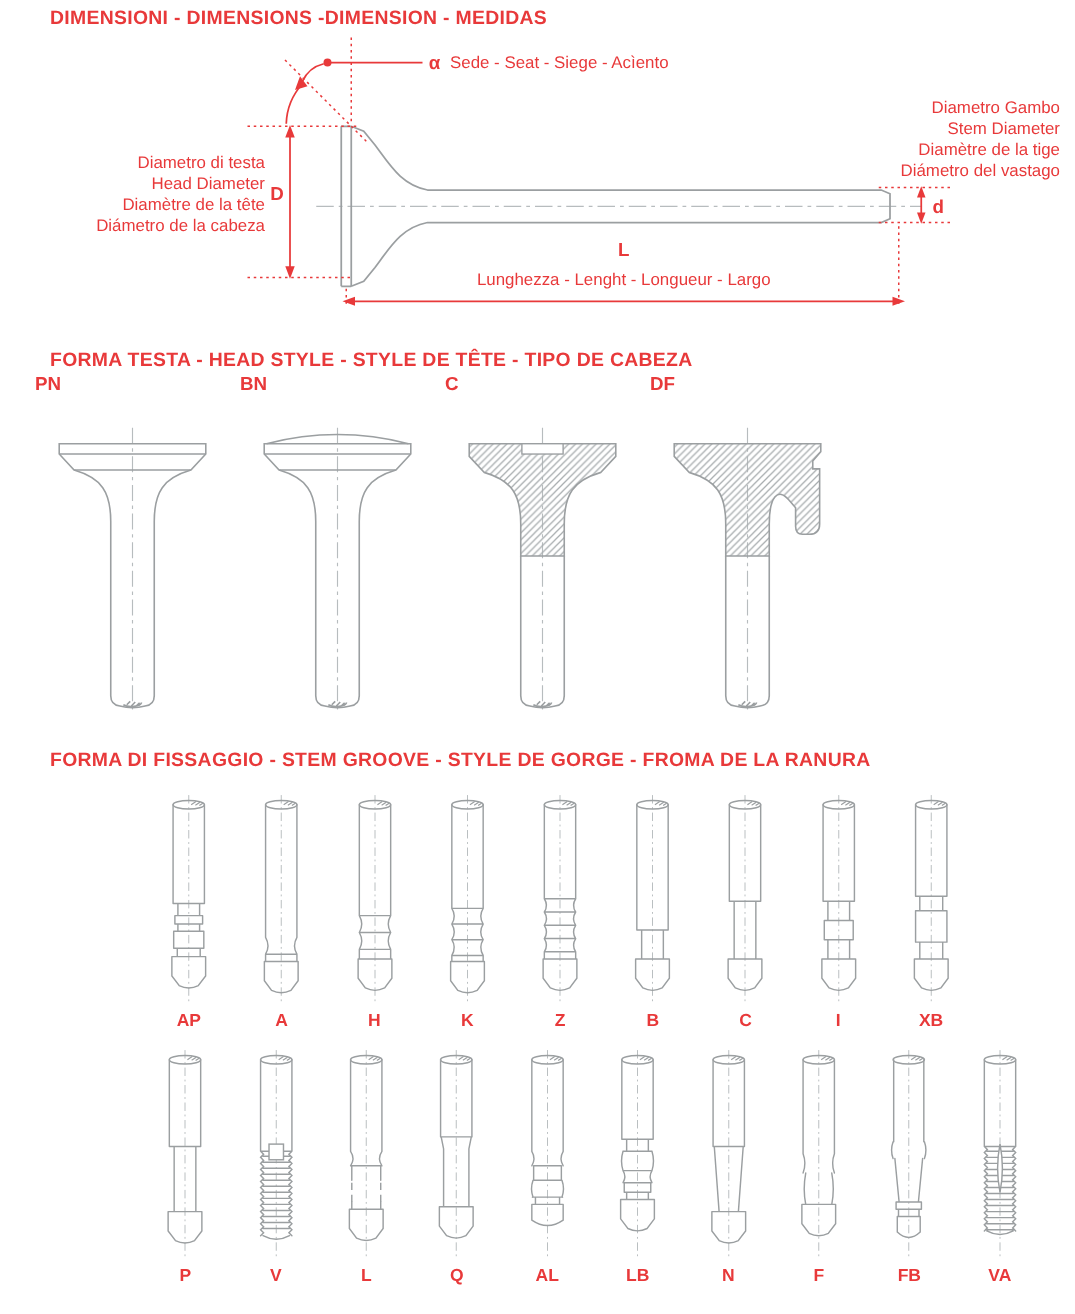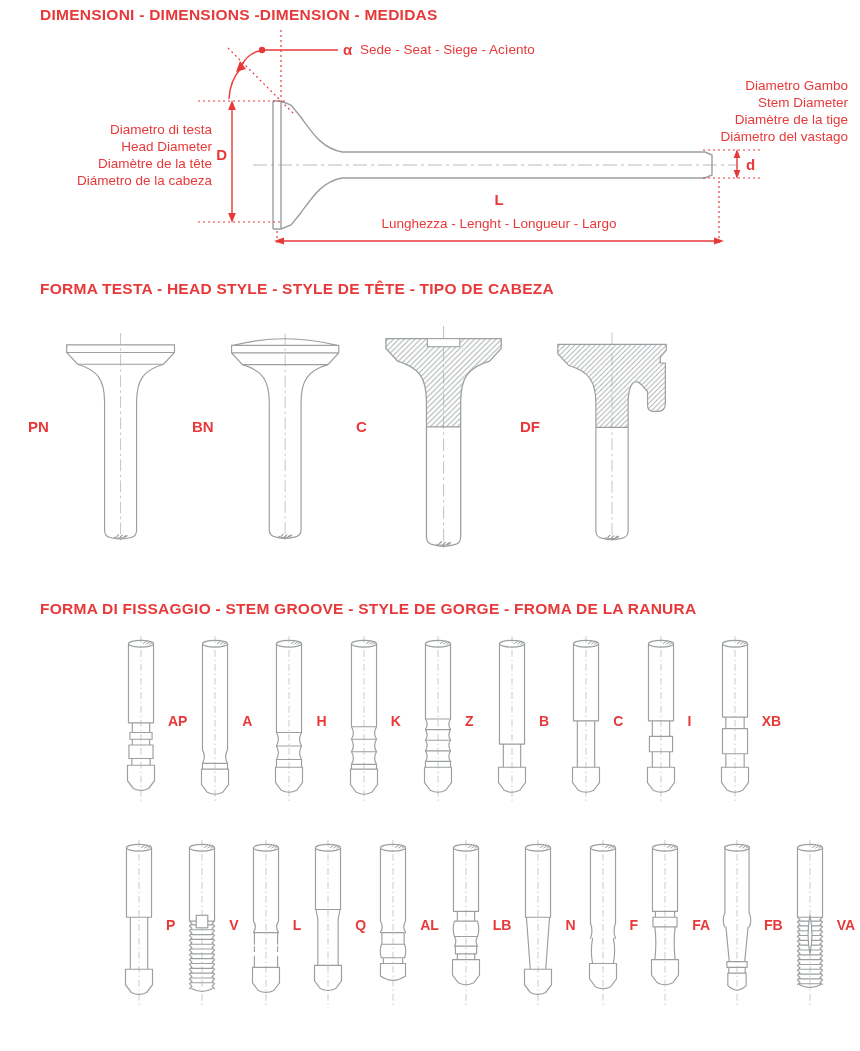--- a/index.html
+++ b/index.html
@@ -5,28 +5,28 @@
   :root{ --red:#e8393a; --gray:#9b9fa1; --clgray:#b7bcbe; }
   html,body{margin:0;padding:0;background:#fff;}
   .page{position:relative;width:860px;height:1051px;background:#fff;overflow:hidden;
         font-family:"Liberation Sans","DejaVu Sans",sans-serif;}
   .sec-title{position:absolute;left:40px;color:var(--red);font-weight:700;
              font-size:15.5px;letter-spacing:.25px;white-space:nowrap;}
   .t1{top:6px;text-align:center;} .t2{top:280px;} .t3{top:600px;}
   .dim-svg{position:absolute;top:24px;left:0;width:860px;height:232px;}
   
   .head-row{position:absolute;top:299px;left:28px;width:820px;display:flex;}
-  .head-col{width:164px;display:flex;flex-direction:row;align-items:center;}
+  .head-col{width:164px;display:flex;flex-direction:column;align-items:flex-start;}
   .head-code{color:var(--red);font-weight:700;font-size:15px;height:18px;line-height:18px;}
   .head-svg{width:156px;height:240px;margin-top:16px;}
   
   .stem-row{position:absolute;display:flex;}
   .row1{top:634px;left:114px;width:668px;}
   .row2{top:838px;left:112px;width:724px;}
-  .stem{flex:1 1 0;display:flex;flex-direction:row;align-items:center;text-align:center;}
+  .stem{flex:1 1 0;display:flex;flex-direction:column;align-items:center;text-align:center;}
   .stem-svg{width:54px;height:170px;}
   .stem-code{margin-top:4px;color:var(--red);font-weight:700;font-size:14px;line-height:16px;}
   
   .g{fill:none;stroke:var(--gray);stroke-width:1.4;}
   .cl{fill:none;stroke:var(--clgray);stroke-width:1;stroke-dasharray:14 4 3 4;}
   .r{fill:none;stroke:var(--red);stroke-width:1.4;}
   .rd{fill:none;stroke:var(--red);stroke-width:1.2;stroke-dasharray:2 3;}
   .rf{fill:var(--red);stroke:none;}
   .hatchfill{fill:url(#hp);stroke:var(--gray);stroke-width:1.4;}
   .gs{stroke:var(--gray);stroke-width:1.2;}
@@ -280,29 +280,20 @@
           <path d="M30,10l4,-2.6M33.5,10.4l3.8,-2.5M36.8,10.6l2.9,-1.9" stroke="#9b9fa1" stroke-width="1" fill="none"></path>
           <path d="M15,10V88M41,10V88M15,88Q18,96 15,104M41,88Q38,96 41,104M17.2,104Q14.7,117 17.2,130M38.8,104Q41.3,117 38.8,130M14,130H42M14,130V146L20,154Q28,158 36,154L42,146V130" stroke="#9b9fa1" stroke-width="1.2" fill="none" stroke-linecap="round"></path>
         </svg>
         <div class="stem-code">F</div>
       </div>
     <div class="stem">
         <svg class="stem-svg" viewBox="0 0 56 176">
           <path d="M28,2V174" stroke="#b7bcbe" stroke-width=".8" fill="none" stroke-dasharray="7 3 1.5 3"></path>
           <path d="M15,10a13,3.5 0 1 0 26,0a13,3.5 0 1 0 -26,0" fill="none" stroke="#9b9fa1" stroke-width="1.2"></path>
           <path d="M30,10l4,-2.6M33.5,10.4l3.8,-2.5M36.8,10.6l2.9,-1.9" stroke="#9b9fa1" stroke-width="1" fill="none"></path>
-          <path d="M15,10V76M41,10V76M15,76H41M18,76V82M38,76V82M15.5,82H40.5M15.5,82V92M40.5,82V92M15.5,92H40.5M17.5,92Q19.5,109 17.5,126M38.5,92Q36.5,109 38.5,126M14,126H42M14,126V142L20,150Q28,154 36,150L42,142V126" stroke="#9b9fa1" stroke-width="1.2" fill="none" stroke-linecap="round"></path>
-        </svg>
-        <div class="stem-code">FA</div>
-      </div>
-    <div class="stem">
-        <svg class="stem-svg" viewBox="0 0 56 176">
-          <path d="M28,2V174" stroke="#b7bcbe" stroke-width=".8" fill="none" stroke-dasharray="7 3 1.5 3"></path>
-          <path d="M15,10a13,3.5 0 1 0 26,0a13,3.5 0 1 0 -26,0" fill="none" stroke="#9b9fa1" stroke-width="1.2"></path>
-          <path d="M30,10l4,-2.6M33.5,10.4l3.8,-2.5M36.8,10.6l2.9,-1.9" stroke="#9b9fa1" stroke-width="1" fill="none"></path>
           <path d="M15.5,10V78M40.5,10V78M15,78Q12.5,85 15,92M41,78Q43.5,85 41,92M16.5,92L20,128M39.5,92L36,128M17.5,128H38.5M17.5,128V134M38.5,128V134M17.5,134H38.5M19.5,134V140M36.5,134V140M18.5,140H37.5M18.5,140V153Q28,162 37.5,153V140" stroke="#9b9fa1" stroke-width="1.2" fill="none" stroke-linecap="round"></path>
         </svg>
         <div class="stem-code">FB</div>
       </div>
     <div class="stem">
         <svg class="stem-svg" viewBox="0 0 56 176">
           <path d="M28,2V174" stroke="#b7bcbe" stroke-width=".8" fill="none" stroke-dasharray="7 3 1.5 3"></path>
           <path d="M15,10a13,3.5 0 1 0 26,0a13,3.5 0 1 0 -26,0" fill="none" stroke="#9b9fa1" stroke-width="1.2"></path>
           <path d="M30,10l4,-2.6M33.5,10.4l3.8,-2.5M36.8,10.6l2.9,-1.9" stroke="#9b9fa1" stroke-width="1" fill="none"></path>
           <path d="M15,10V82M41,10V82M15,82H41M17,86H39M17,91H39M17,96H39M17,101H39M17,106H39M17,111H39M17,116H39M17,121H39M17,126H39M17,131H39M17,136H39M17,141H39M17,146H39M17,151H39M15,82l2.5,2.5l-2.5,2.5l2.5,2.5l-2.5,2.5l2.5,2.5l-2.5,2.5l2.5,2.5l-2.5,2.5l2.5,2.5l-2.5,2.5l2.5,2.5l-2.5,2.5l2.5,2.5l-2.5,2.5l2.5,2.5l-2.5,2.5l2.5,2.5l-2.5,2.5l2.5,2.5l-2.5,2.5l2.5,2.5l-2.5,2.5l2.5,2.5l-2.5,2.5l2.5,2.5l-2.5,2.5l2.5,2.5l-2.5,2.5M41,82l-2.5,2.5l2.5,2.5l-2.5,2.5l2.5,2.5l-2.5,2.5l2.5,2.5l-2.5,2.5l2.5,2.5l-2.5,2.5l2.5,2.5l-2.5,2.5l2.5,2.5l-2.5,2.5l2.5,2.5l-2.5,2.5l2.5,2.5l-2.5,2.5l2.5,2.5l-2.5,2.5l2.5,2.5l-2.5,2.5l2.5,2.5l-2.5,2.5l2.5,2.5l-2.5,2.5l2.5,2.5l-2.5,2.5l2.5,2.5M17,152Q28,158 39,152" stroke="#9b9fa1" stroke-width="1.2" fill="none" stroke-linecap="round"></path>

